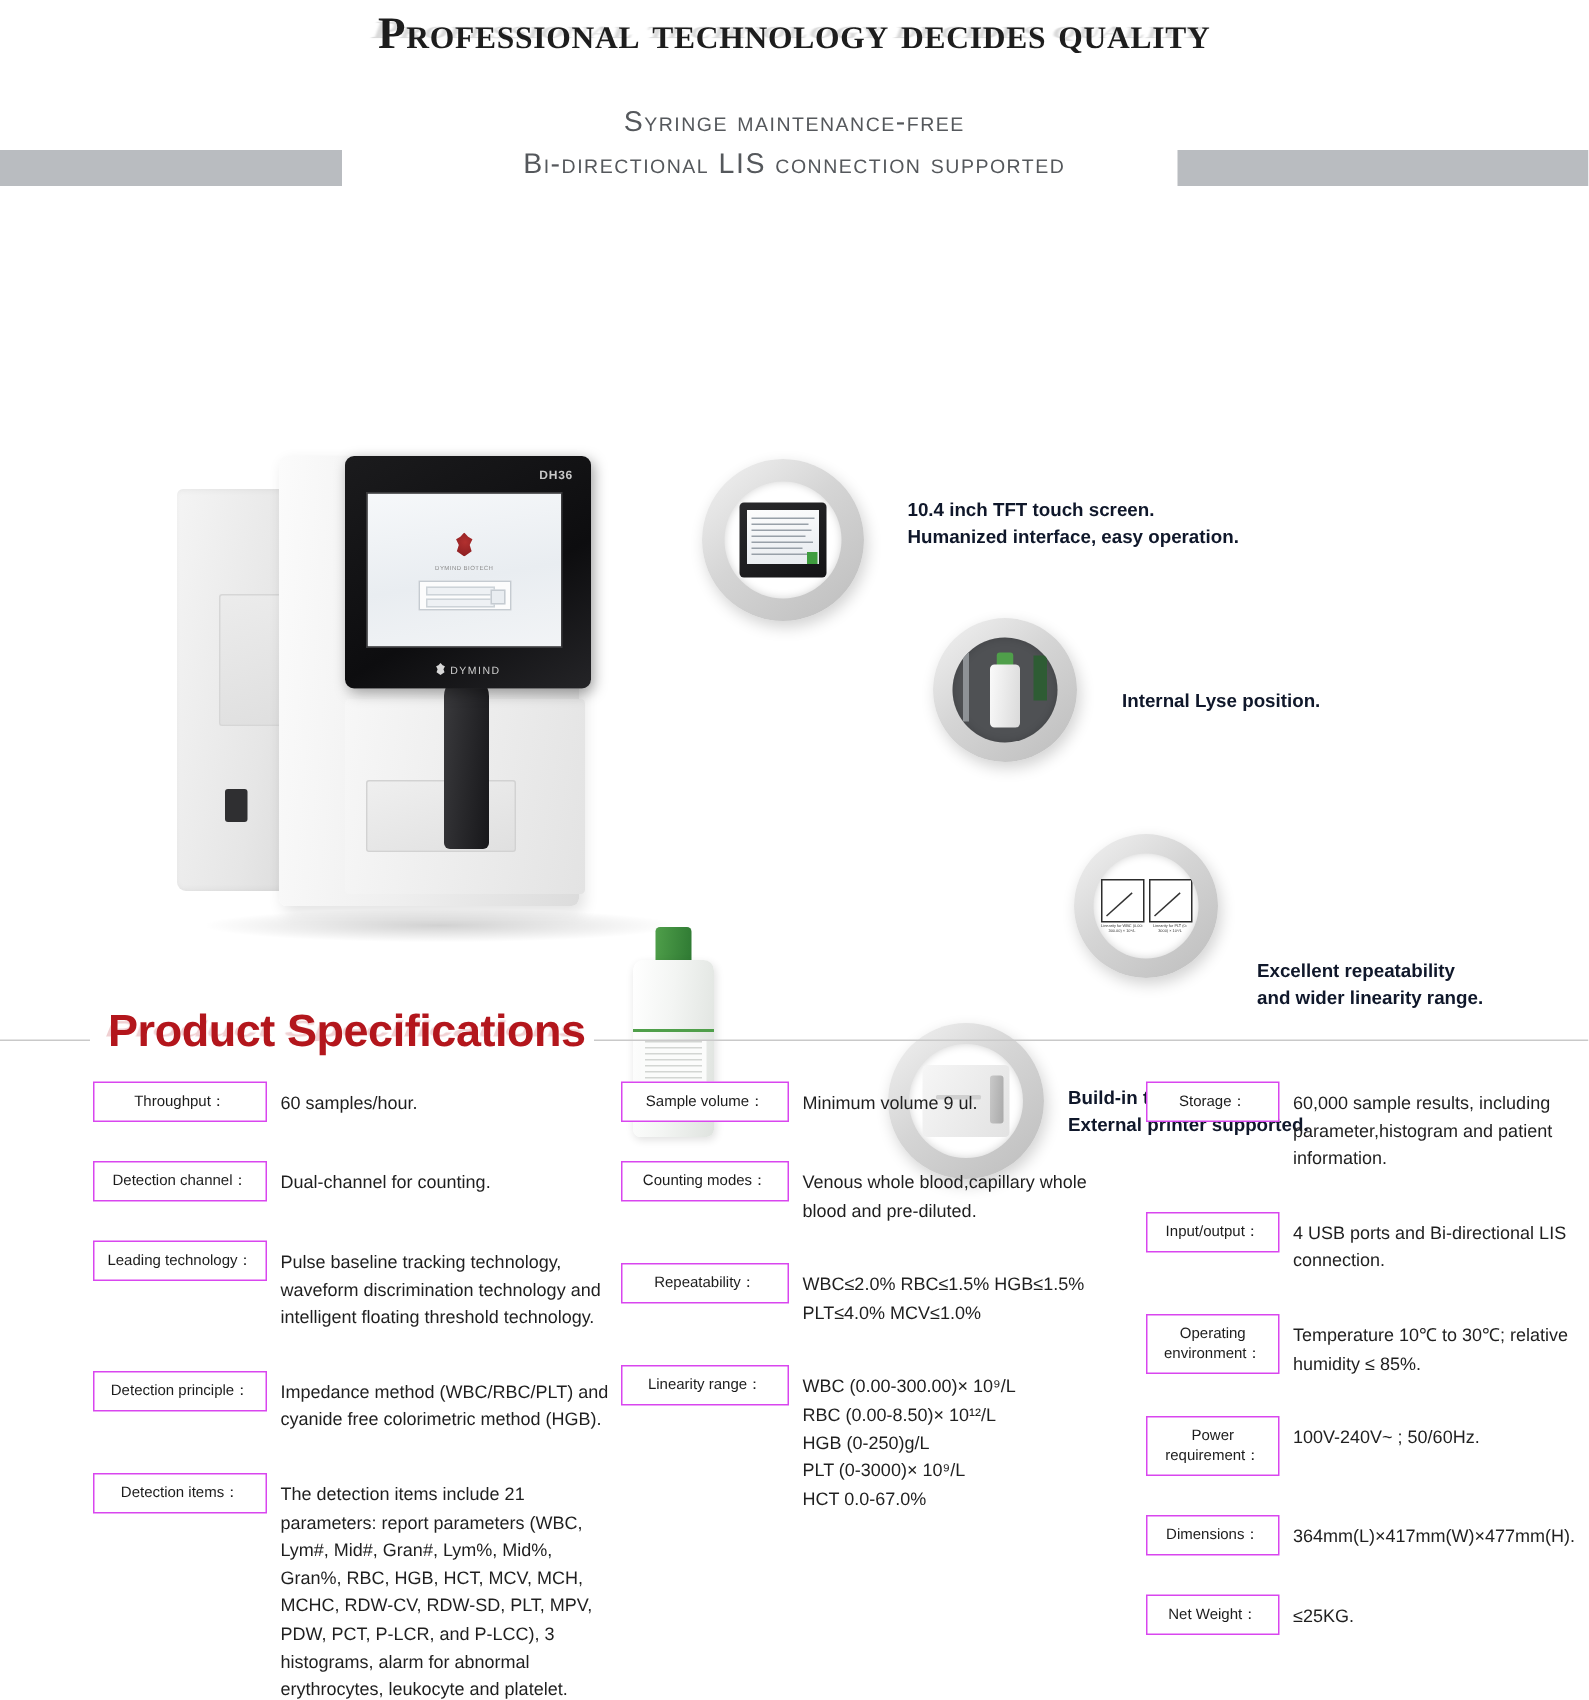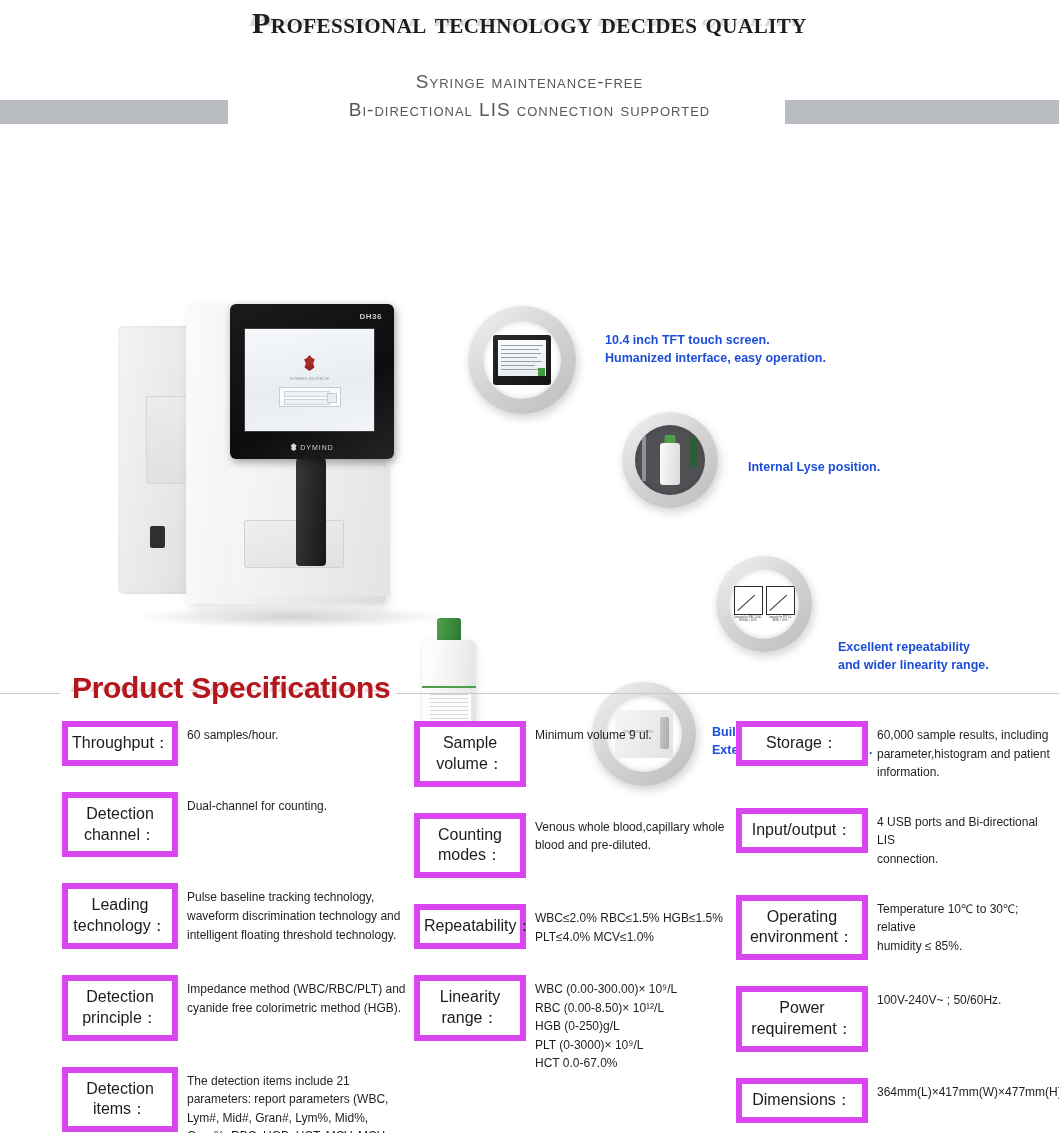--- a/index.html
+++ b/index.html
@@ -275,21 +275,21 @@
     background: #d0d0d0; border-radius: 1px;
   }
   .printer .door {
     position: absolute; right: 4px; top: 7px; width: 9px; height: 32px;
     background: linear-gradient(95deg,#c9c9c9,#a9a9a9); border-radius: 2px;
   }
 
   
   .callout {
     position: absolute;
-    color: #1d4ed8;
+    color: #0f172a;
     font-size: 12.5px;
     font-weight: bold;
     line-height: 1.45;
     white-space: pre-line;
   }
   .callout-1 { left: 605px; top: 191px; }
   .callout-2 { left: 748px; top: 318px; }
   .callout-3 { left: 838px; top: 458px; margin-top: 40px; }
   .callout-4 { left: 712px; top: 583px; }
 
@@ -320,31 +320,31 @@
 
   .spec-cols { display: flex; position: relative; padding-left: 62px; }
   .spec-col { position: relative; }
   .col-1 { width: 352px; }
   .col-2 { width: 322px; }
   .col-3 { width: 323px; }
 
   .spec-row { display: flex; align-items: flex-start; margin-bottom: 26px; }
   .spec-label {
     flex: 0 0 auto;
-    border: 6px solid #d946ef;
+    border: 1px solid #d946ef;
     color: #1c1c1c;
-    font-size: 16px;
+    font-size: 10px;
     text-align: center;
     padding: 6px 4px;
     line-height: 1.3;
     background: #fff;
   }
   .col-1 .spec-label { width: 116px; }
   .col-2 .spec-label { width: 112px; }
-  .col-3 .spec-label { width: 132px; }
+  .col-3 .spec-label { width: 89px; margin-left: 28px; }
 
   .spec-value {
     font-size: 12px;
     color: #1f1f1f;
     line-height: 1.55;
     padding-left: 9px;
     padding-top: 5px;
     white-space: pre-line;
   }
 

